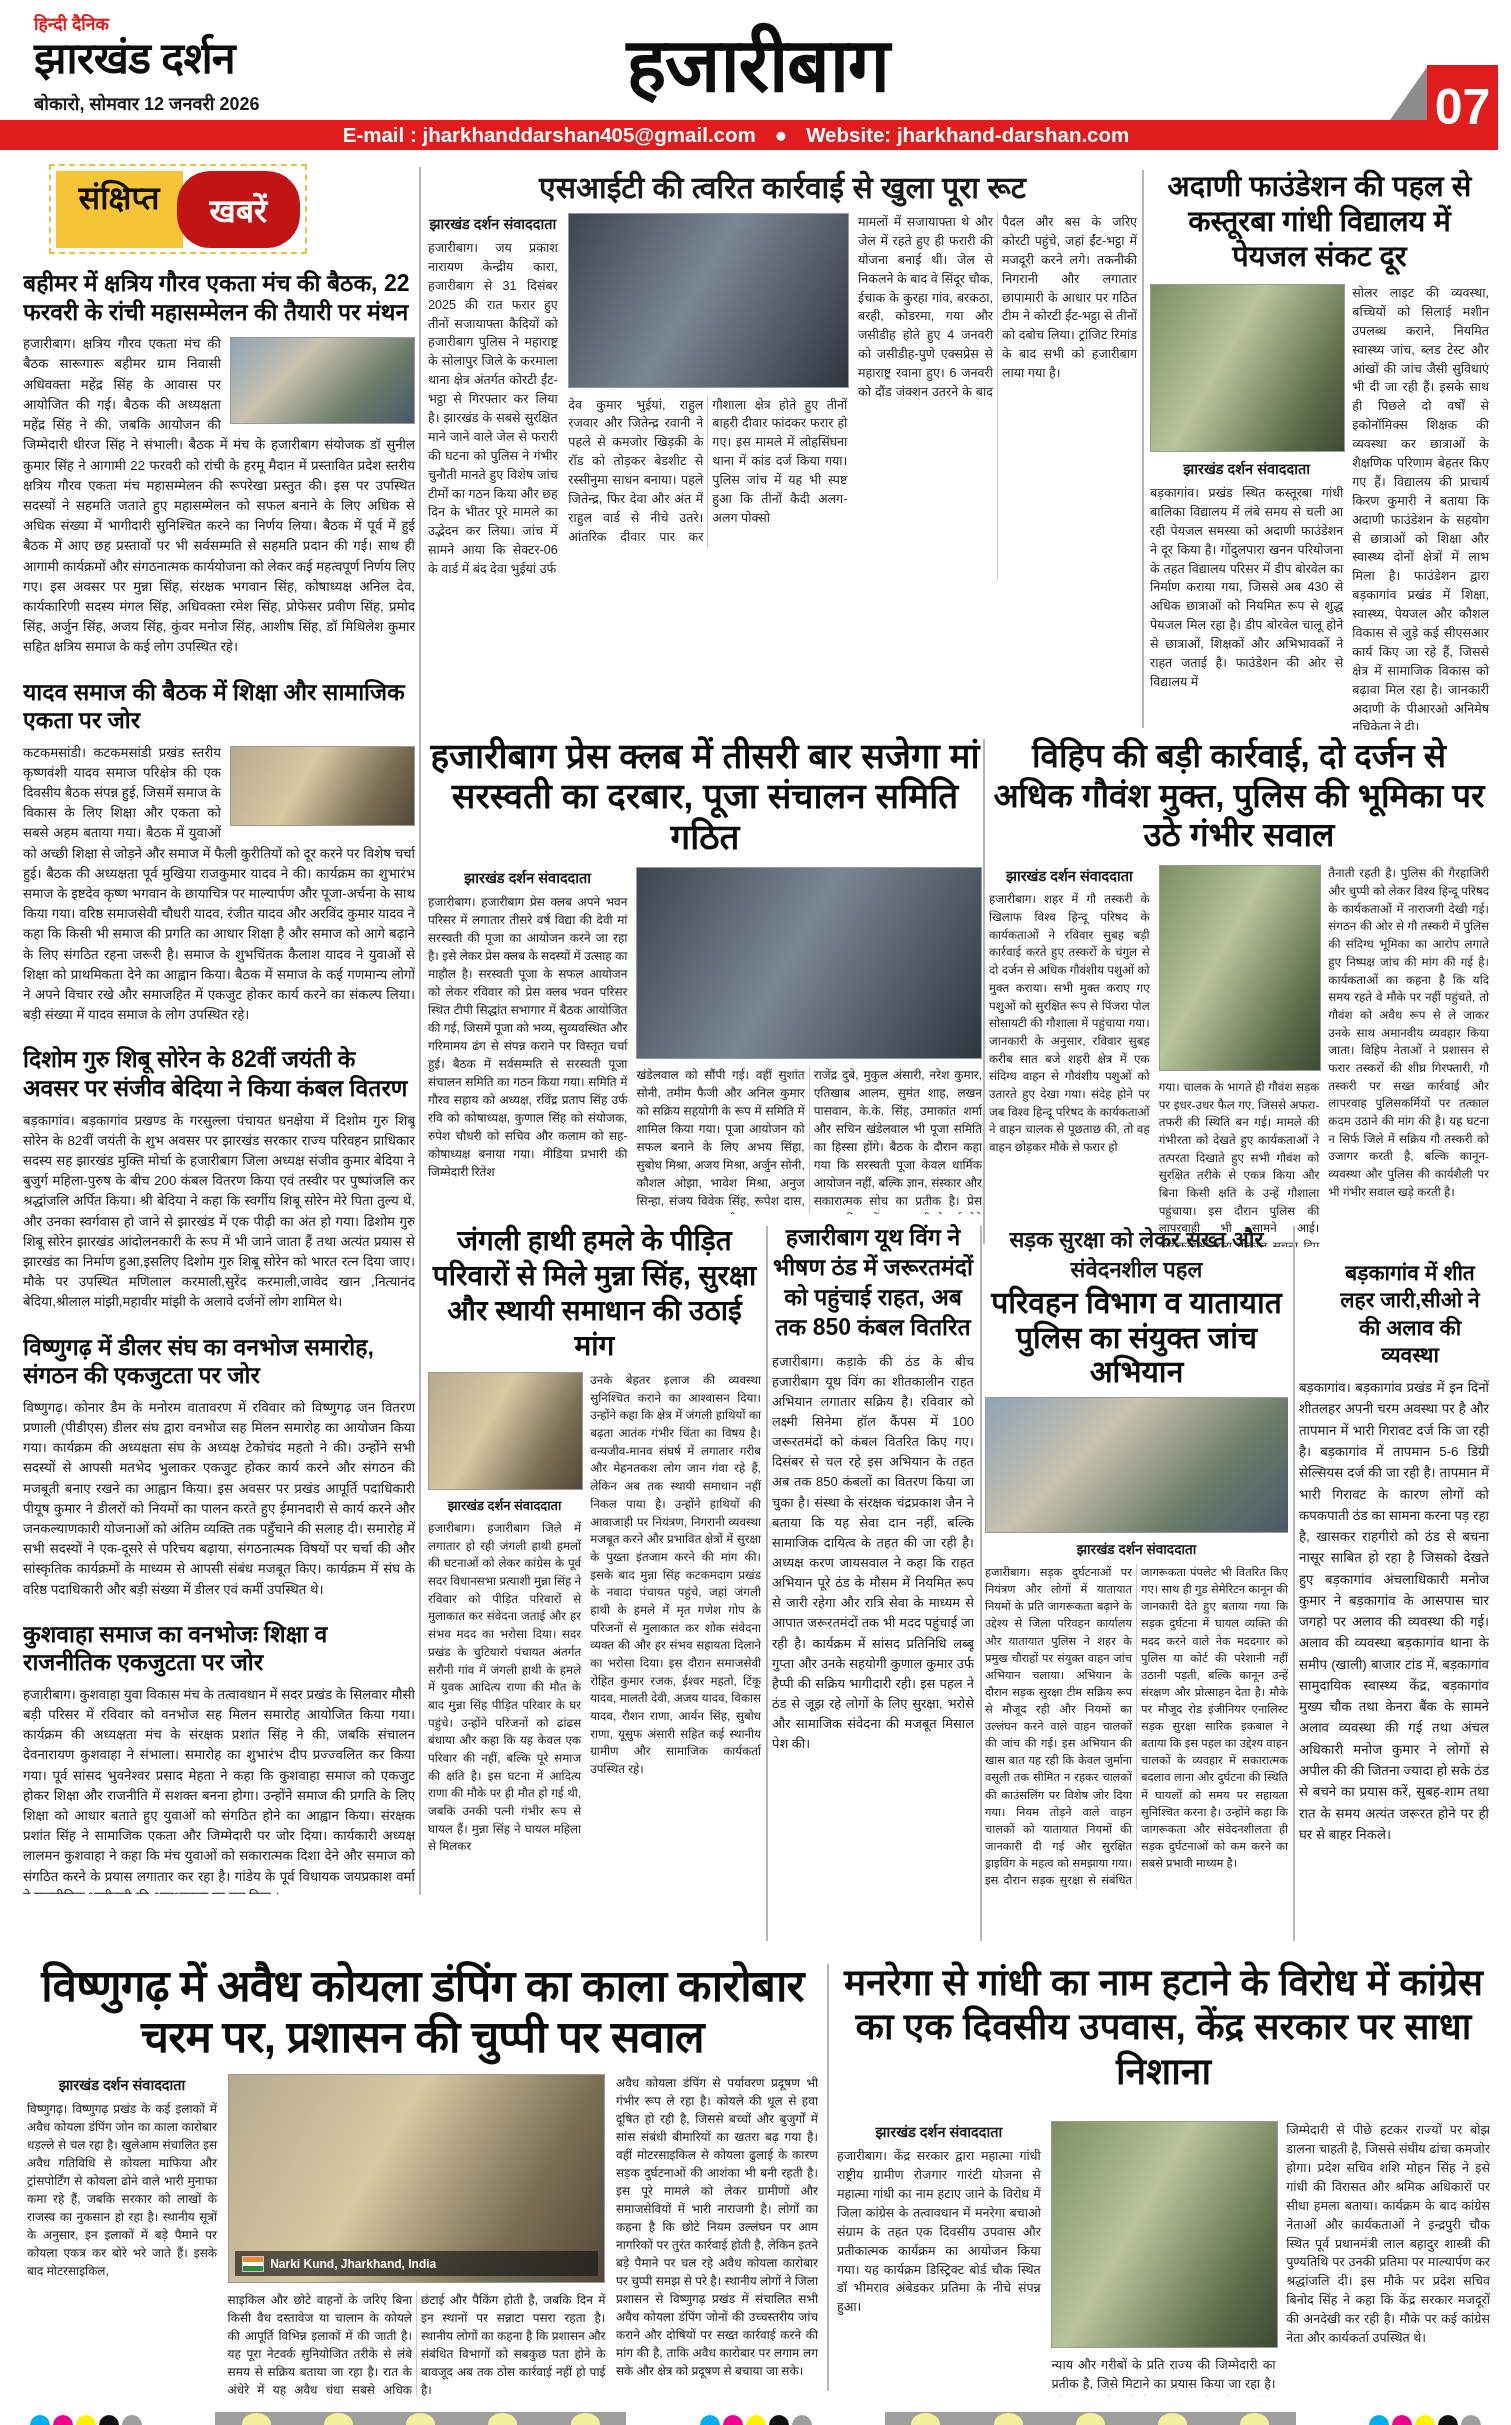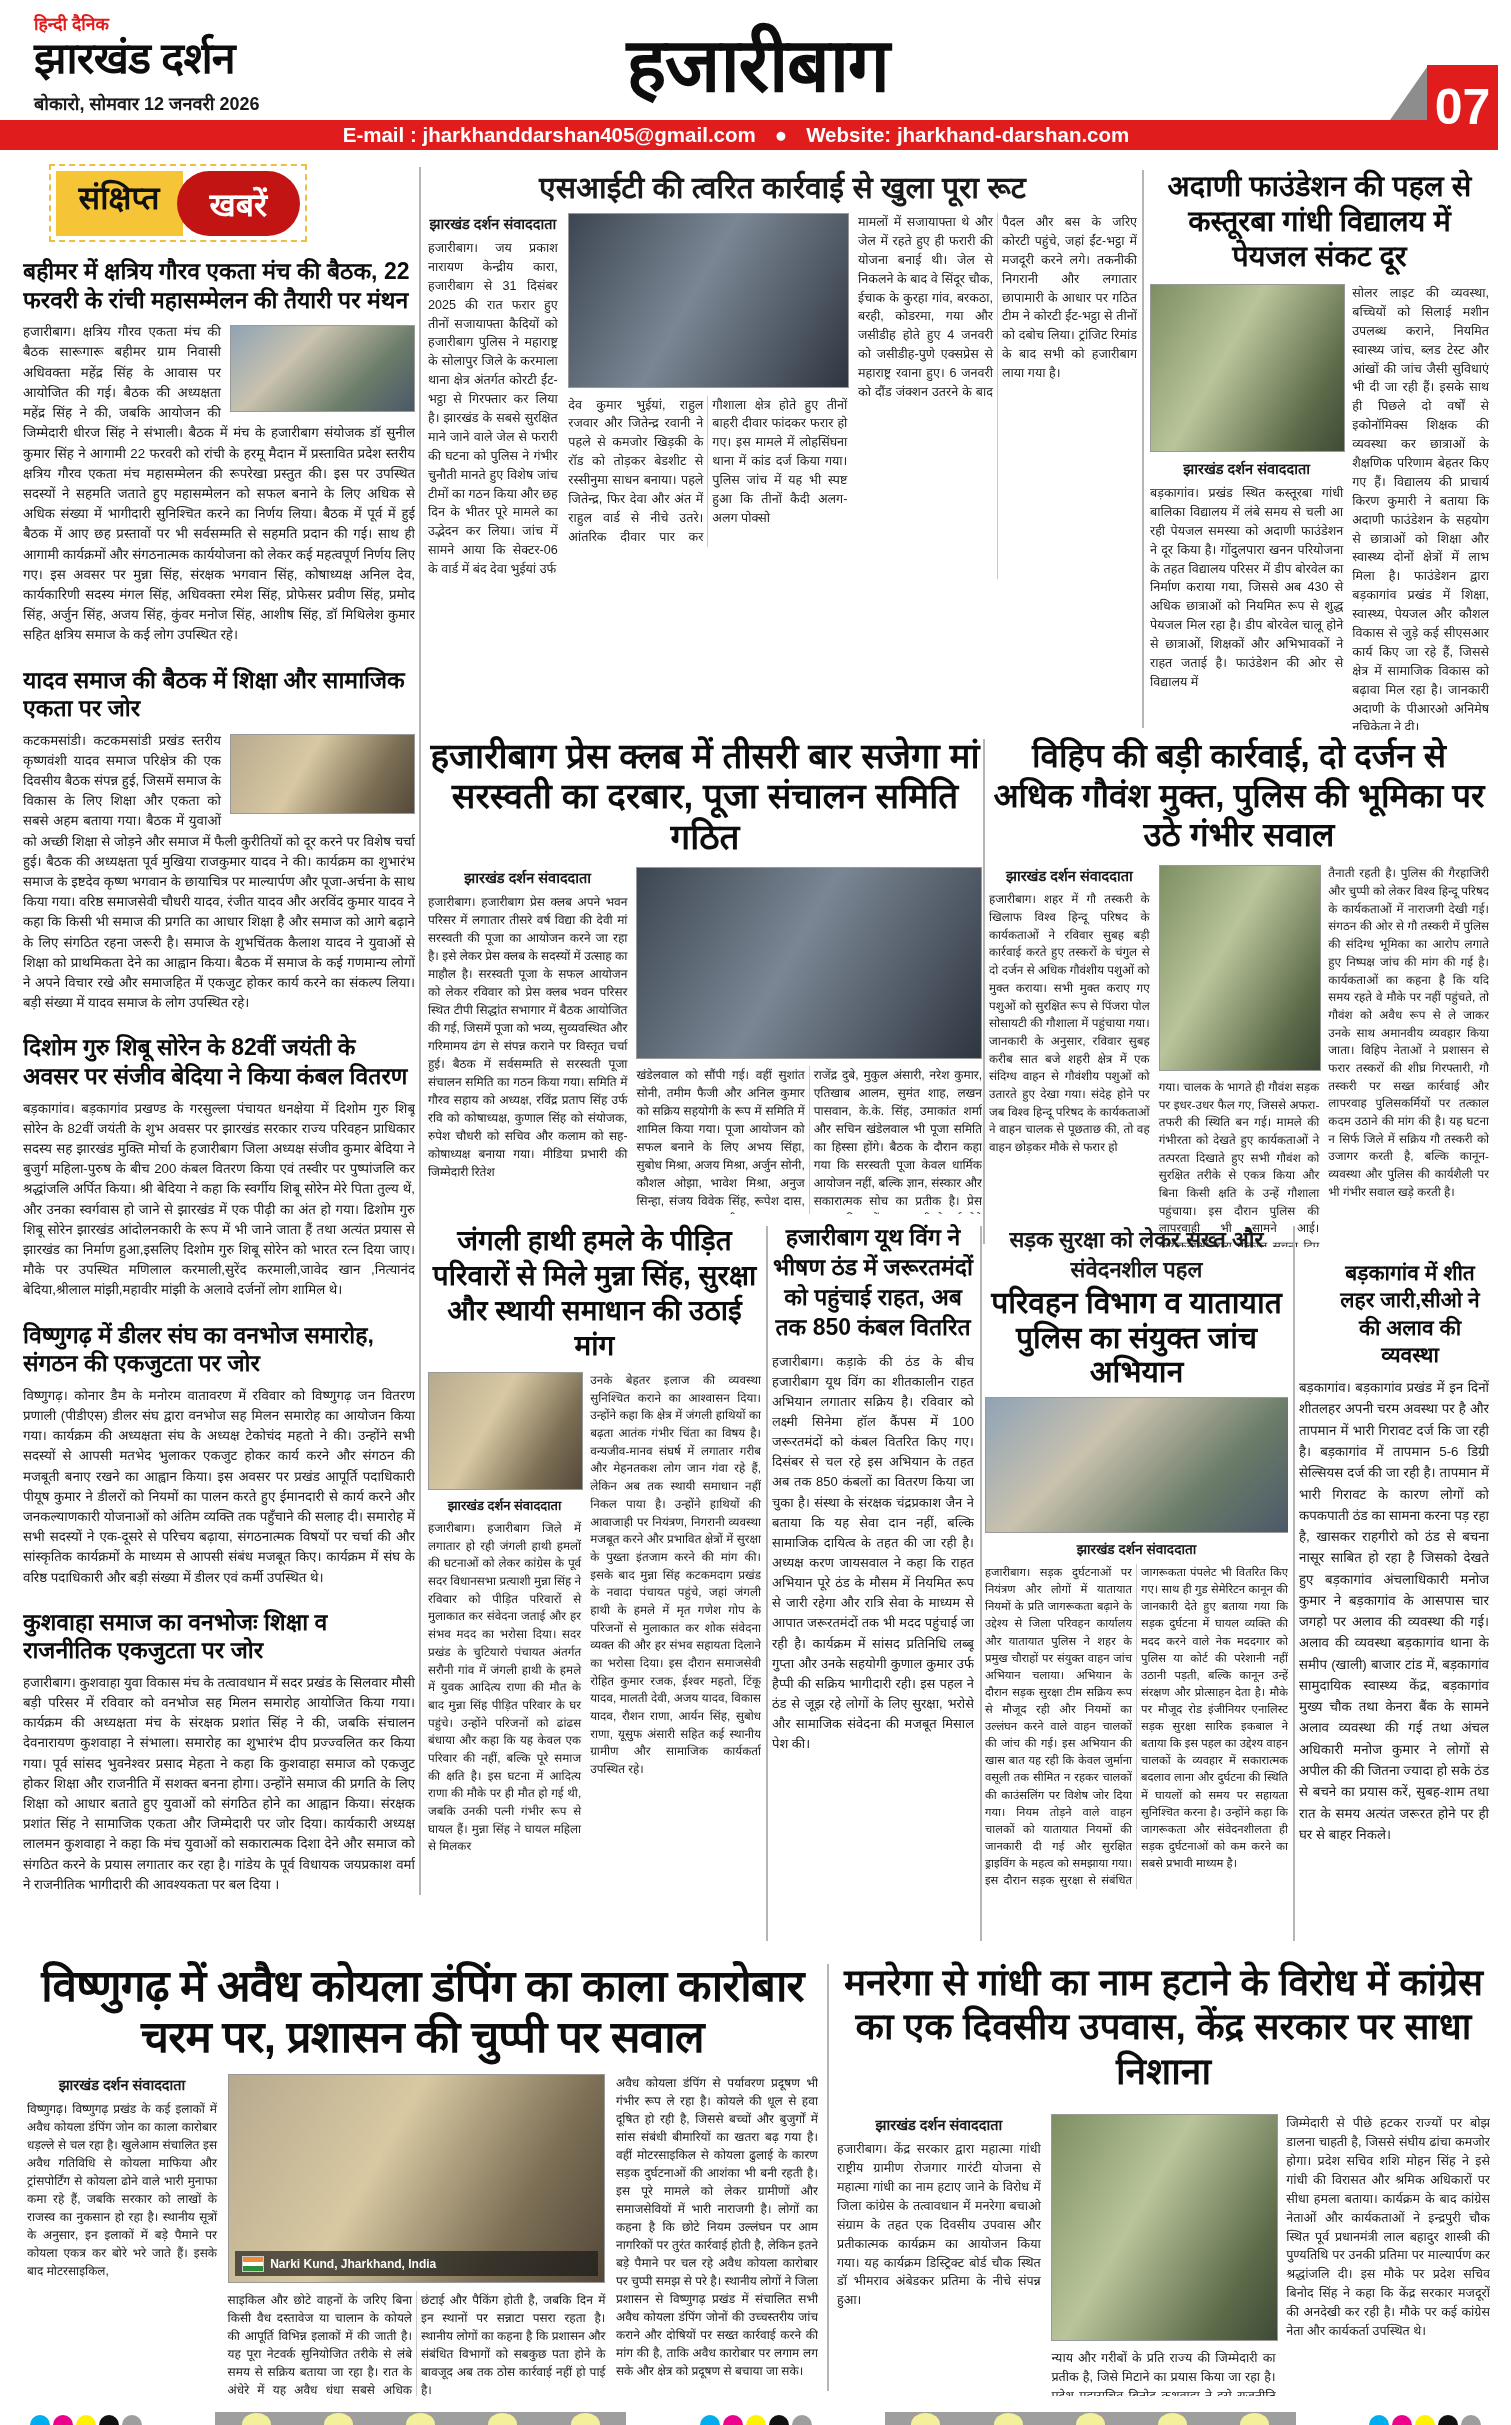--- a/index.html
+++ b/index.html
@@ -27,21 +27,21 @@
       border:0.8px solid #999;}
   .ph.warm{background:linear-gradient(120deg,#b7a98e 0%,#d8c9a2 40%,#7c6f55 75%,#54483a 100%);}
   .ph.dark{background:linear-gradient(120deg,#3c4652 0%,#7b8694 45%,#2e3640 100%);}
   .ph.green{background:linear-gradient(120deg,#7d8f62 0%,#b9c49a 40%,#5d6b4a 80%,#3f4a35 100%);}
   h1,h2,h3{color:#0d0d0d;margin:0;}
   .vrule{position:absolute;width:1.5px;background:#b5b5b5;}
   
   .briefs{left:23px;top:164px;width:392px;height:1730px;}
   .briefs-head{display:flex;width:max-content;border:2.3px dashed #eebf3f;padding:4.6px;margin:0 0 15px 26px;}
   .bh-left{background:#f6c437;color:#111;font-size:32px;font-weight:bold;padding:4.6px 23px;}
-  .bh-right{background:#c31414;color:#fff;font-size:32px;font-weight:bold;padding:11px 33px;
+  .bh-right{background:#c31414;color:#fff;font-size:32px;font-weight:bold;padding:17px 33px;
             border-radius:33px;margin-left:-6px;}
   .brief{margin-bottom:20px;}
   .brief h3{font-size:23px;line-height:1.25;margin-bottom:7.6px;}
   .brief .bd{font-size:13.3px;line-height:1.52;}
   .brief .ph{float:right;margin:3px 0 6px 9px;}
   
   .art-jail{left:428px;top:166px;width:709px;height:564px;}
   .kicker{font-size:30px;font-weight:bold;text-align:center;margin-bottom:6px;}
   .jail-headline{font-size:58px;line-height:1.08;font-weight:bold;text-align:center;margin-bottom:15px;letter-spacing:-0.8px;}
   .jail-body{display:grid;grid-template-columns:1fr 2.15fr 2.15fr;gap:10.6px;height:357px;}
@@ -78,21 +78,21 @@
   
   .art-coal{left:27px;top:1961px;width:791px;height:435px;}
   .art-coal h1{font-size:44px;line-height:1.15;text-align:center;font-weight:bold;margin-bottom:12px;letter-spacing:-0.8px;}
   .coal-grid{display:grid;grid-template-columns:190px 1fr 202px;gap:10.6px;height:298px;}
   .coal-photo{position:relative;height:207px;margin-bottom:7.6px;}
   .geo-cap{position:absolute;left:6px;bottom:6px;right:6px;background:rgba(20,20,20,.65);
            color:#fff;font-size:12px;font-weight:bold;padding:4.6px 7.6px;display:flex;align-items:center;gap:6px;}
   .flag{width:20px;height:13.7px;display:inline-block;
         background:linear-gradient(#f08b33 33%,#fff 33% 66%,#2e8b3a 66%);border:0.8px solid #ccc;}
   .art-mnrega{left:837px;top:1961px;width:653px;height:435px;}
-  .art-mnrega h1{font-size:37px;line-height:1.2;text-align:center;font-weight:bold;margin-bottom:20px;}
+  .art-mnrega h1{font-size:37px;line-height:1.2;text-align:center;font-weight:bold;margin-bottom:27px;}
   .mnrega-grid{display:grid;grid-template-columns:1fr 1.1fr 1fr;gap:10.6px;height:319px;}
   
   .printmarks{position:absolute;left:0;top:2407px;width:1511px;height:35px;
               display:flex;align-items:center;justify-content:space-between;padding:0 30px;box-sizing:border-box;}
   .dotset{display:flex;gap:3px;}
   .dot{width:20px;height:20px;border-radius:50%;}
   .dot.c{background:#00AEEF}.dot.m{background:#EC008C}.dot.y{background:#FFF200}
   .dot.k{background:#111111}.dot.g{background:#9E9E9E}
   .graybar{height:26px;width:411px;background:#9e9e9e;display:flex;align-items:center;justify-content:space-around;}
   .gb-ell{width:29px;height:23px;border-radius:50%;background:#f3ef9a;}

